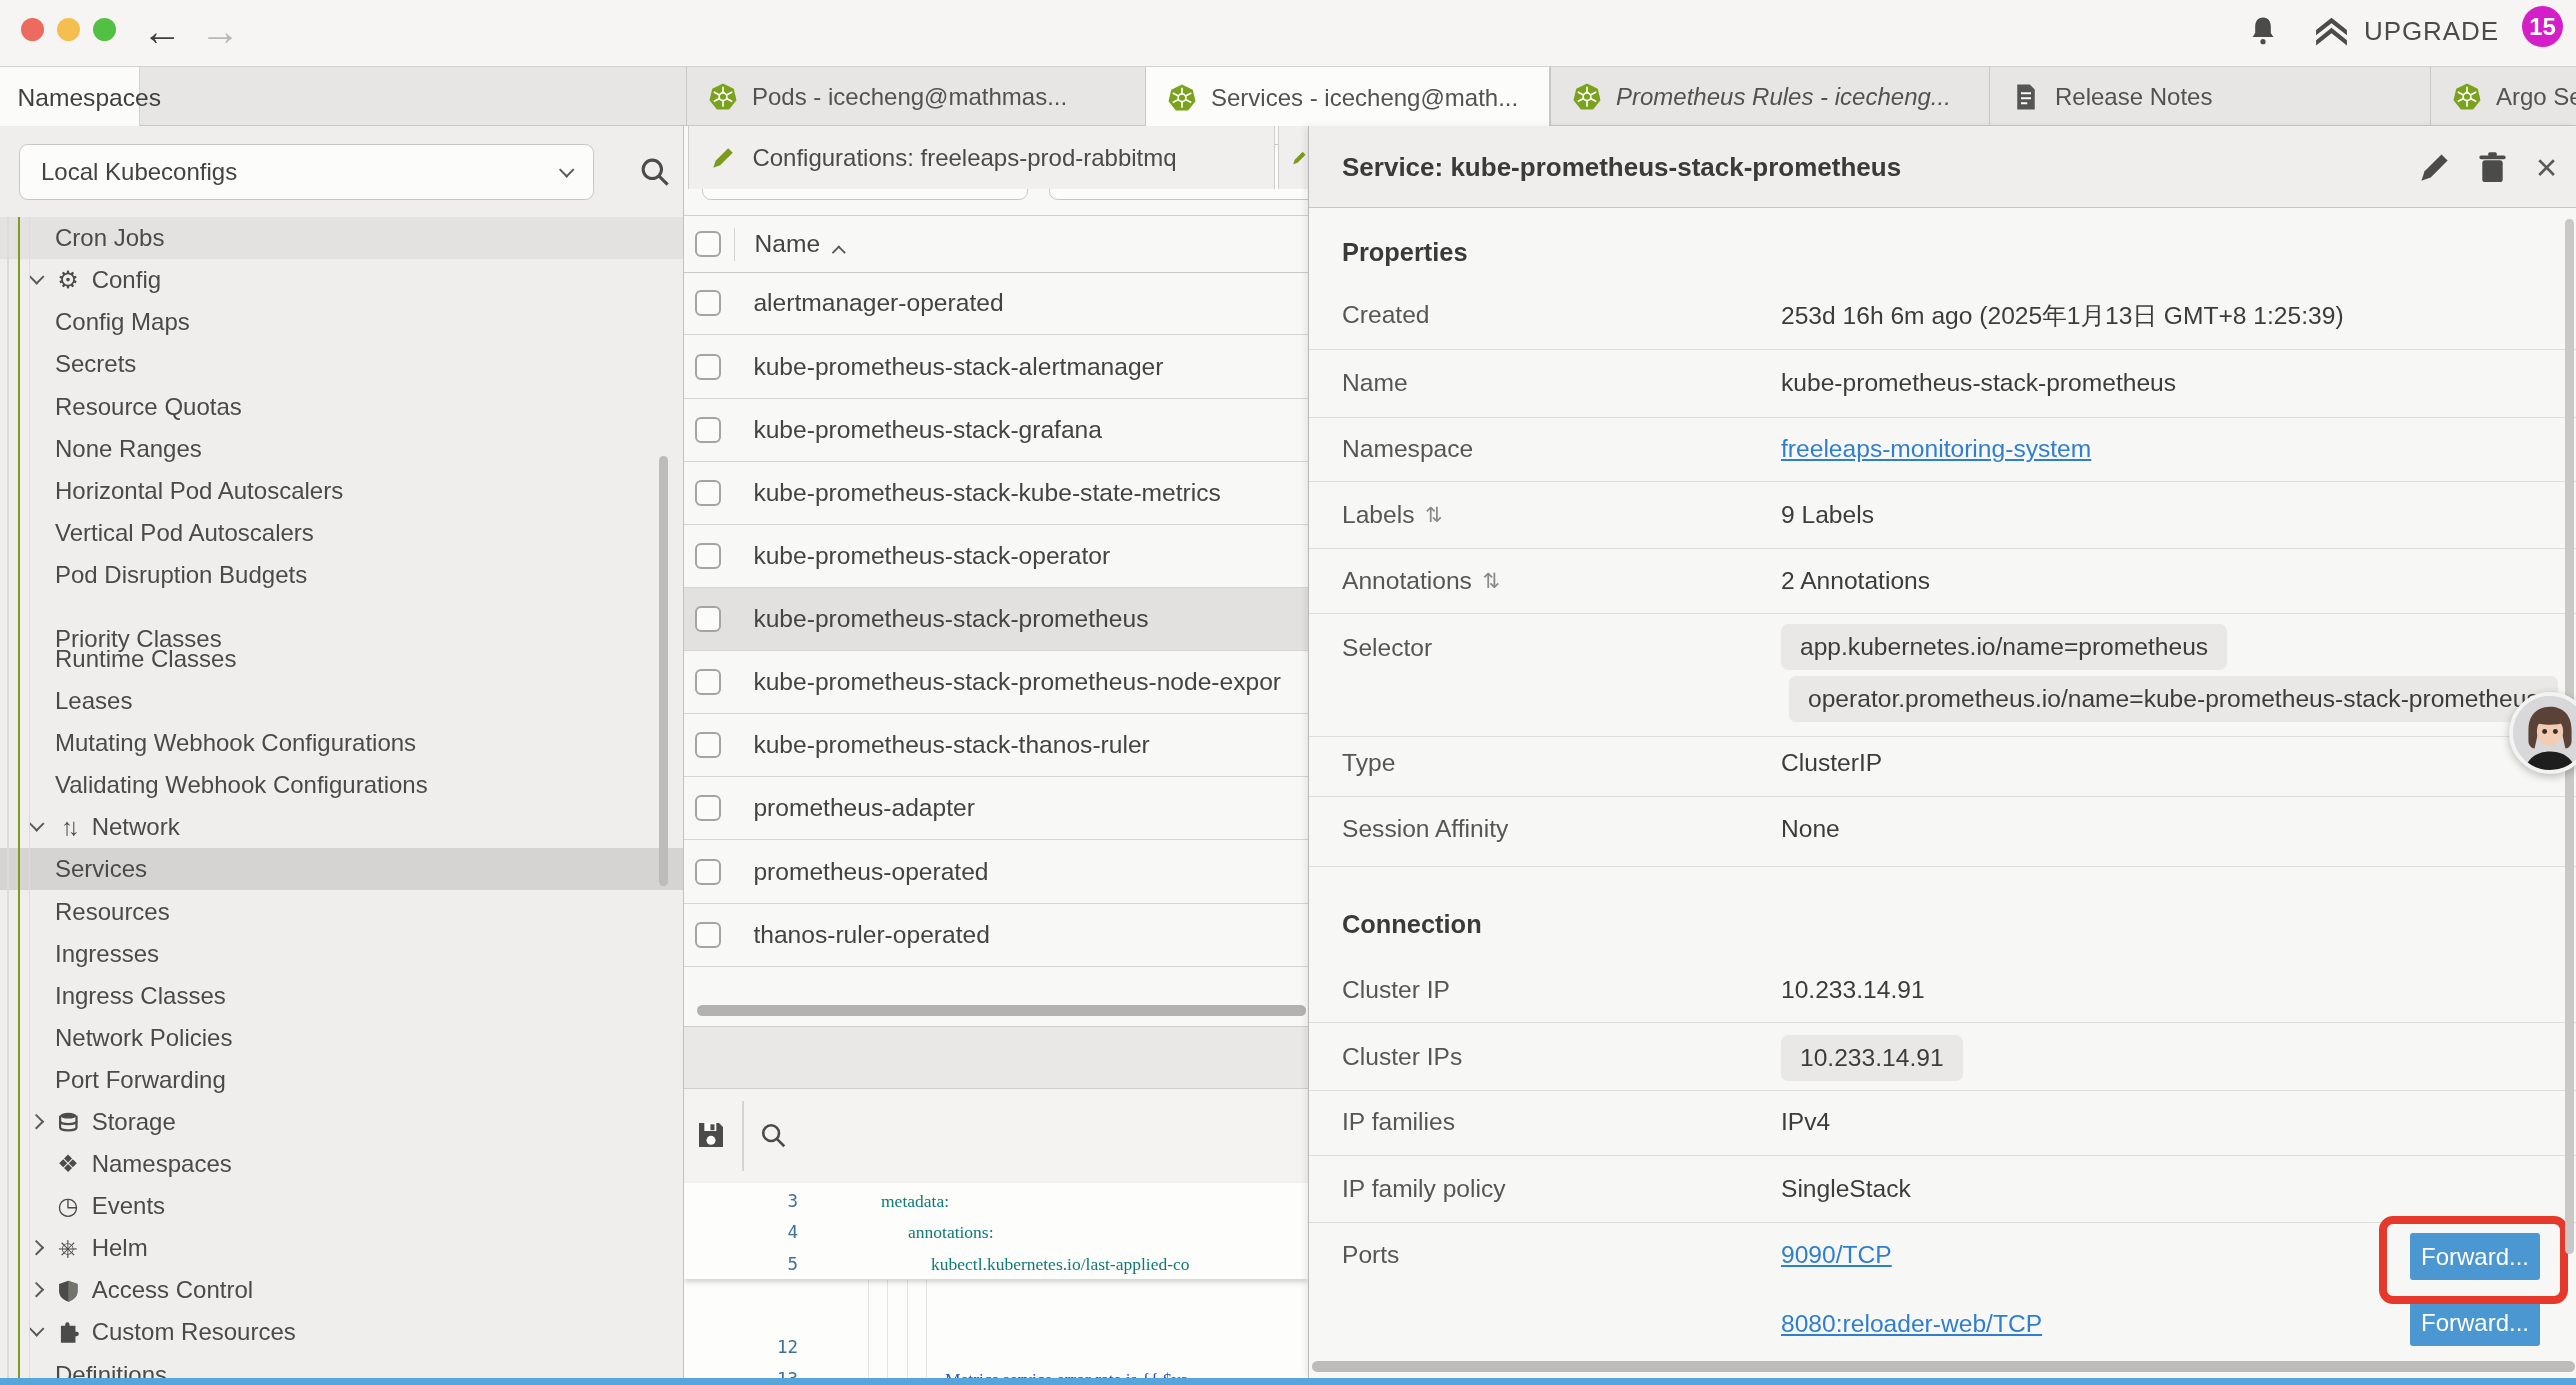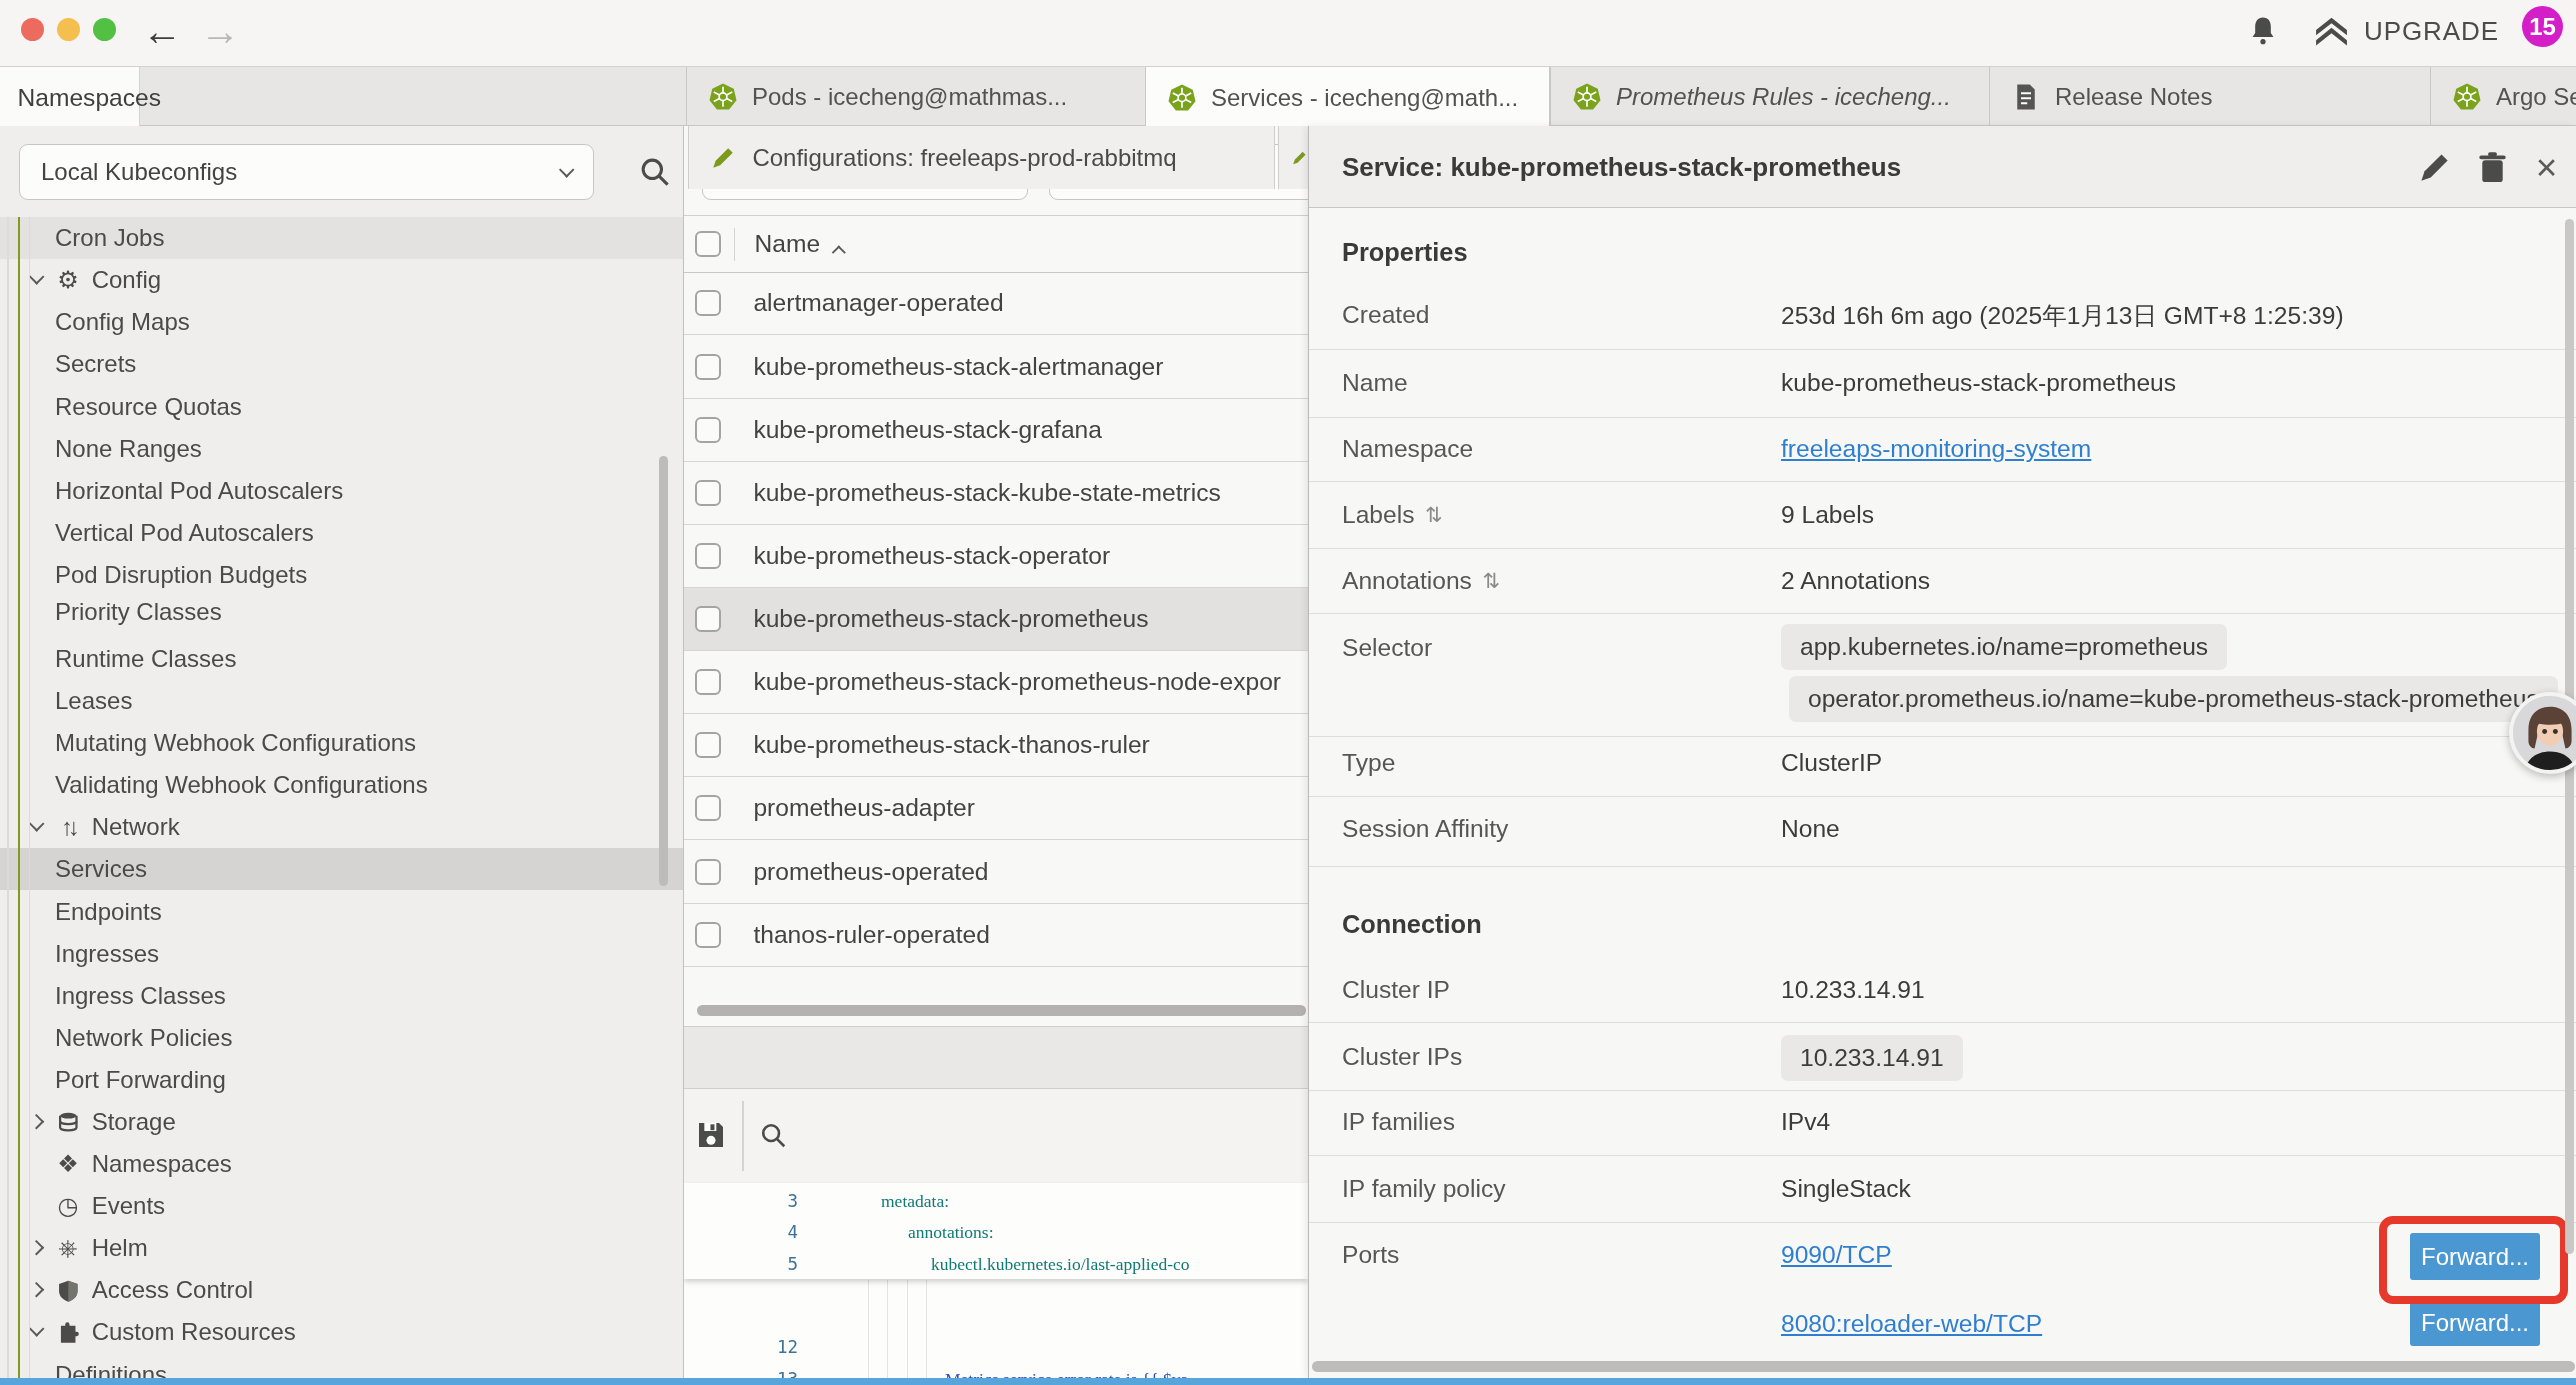--- a/index.html
+++ b/index.html
@@ -304,21 +304,21 @@
       </div>
     <div class="srow" style="top:344px">
         <span class="slabel plain">Horizontal Pod Autoscalers</span>
       </div>
     <div class="srow" style="top:386px">
         <span class="slabel plain">Vertical Pod Autoscalers</span>
       </div>
     <div class="srow" style="top:428px">
         <span class="slabel plain">Pod Disruption Budgets</span>
       </div>
-    <div class="srow" style="top:465px">
+    <div class="srow" style="top:492px">
         <span class="slabel plain">Priority Classes</span>
       </div>
     <div class="srow" style="top:512px">
         <span class="slabel plain">Runtime Classes</span>
       </div>
     <div class="srow" style="top:554px">
         <span class="slabel plain">Leases</span>
       </div>
     <div class="srow" style="top:596px">
         <span class="slabel plain">Mutating Webhook Configurations</span>
@@ -328,21 +328,21 @@
       </div>
     <div class="srow" style="top:680px">
         <span class="chev down"></span>
         <span class="sicon" style="letter-spacing:-5.3px">↑↓</span>
         <span class="slabel iconlabel">Network</span>
       </div>
     <div class="srow sel" style="top:722px">
         <span class="slabel plain">Services</span>
       </div>
     <div class="srow" style="top:765px">
-        <span class="slabel plain">Endpoints</span>
+        <span class="slabel plain">Resources</span>
       </div>
     <div class="srow" style="top:807px">
         <span class="slabel plain">Ingresses</span>
       </div>
     <div class="srow" style="top:849px">
         <span class="slabel plain">Ingress Classes</span>
       </div>
     <div class="srow" style="top:891px">
         <span class="slabel plain">Network Policies</span>
       </div>

